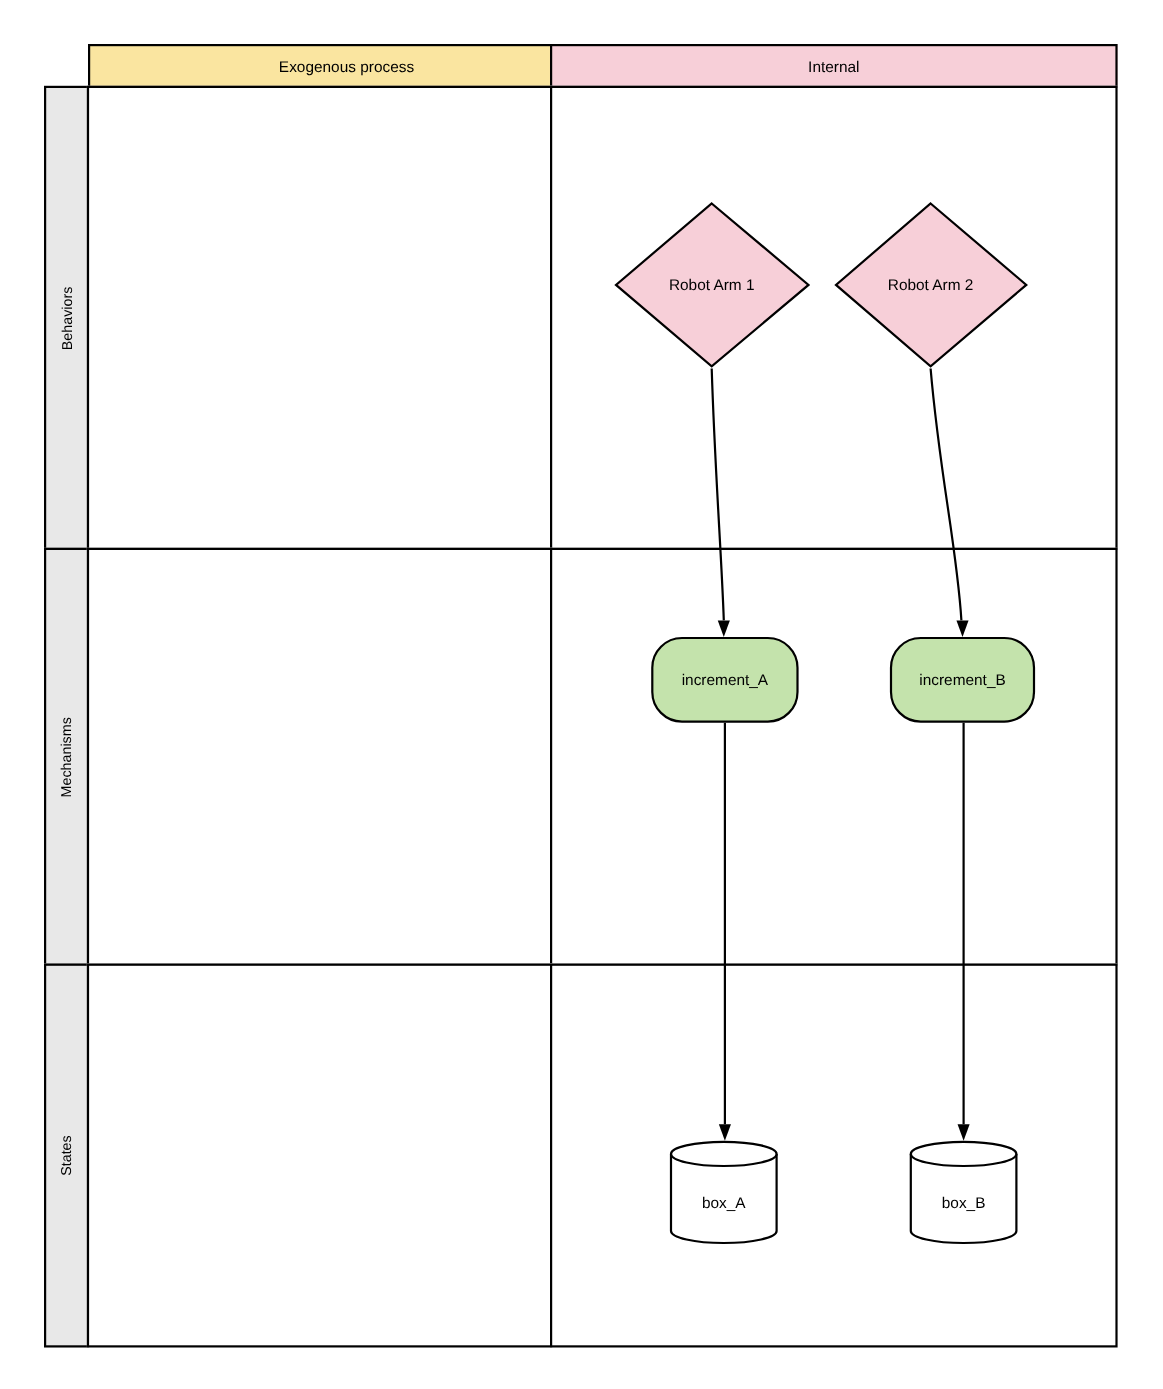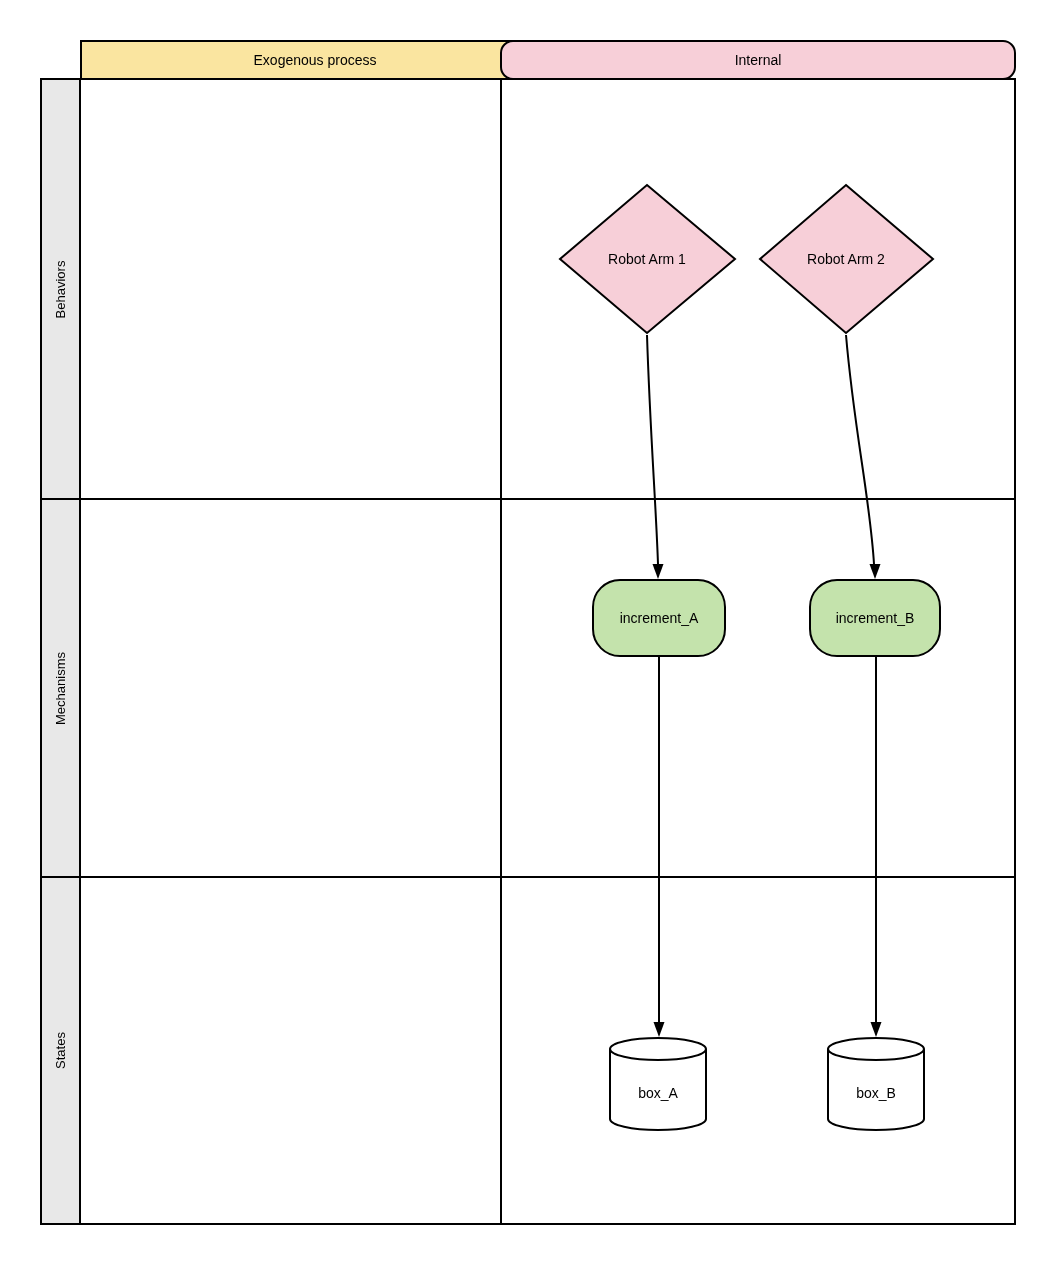--- a/index.html
+++ b/index.html
@@ -13,21 +13,21 @@
   .cell {
     position: absolute;
     box-sizing: border-box;
     border: 2px solid #000000;
   }
   .hdr {
     display: flex; align-items: center; justify-content: center;
     font-size: 14px; color: #000;
   }
   .hdr-exo { left: 80px; top: 40px; width: 470px; height: 40px; background: #FAE5A0; }
-  .hdr-int { left: 500px; top: 40px; width: 516px; height: 40px; background: #F7CFD8; border-radius: 13px; }
+  .hdr-int { left: 500px; top: 40px; width: 516px; height: 40px; background: #F7CFD8; }
   .rowlabel {
     left: 40px; width: 41px;
     background: #E8E8E8;
     display: flex; align-items: center; justify-content: center;
   }
   .rowlabel span {
     transform: rotate(-90deg);
     white-space: nowrap;
     font-size: 13px; color: #000;
   }

